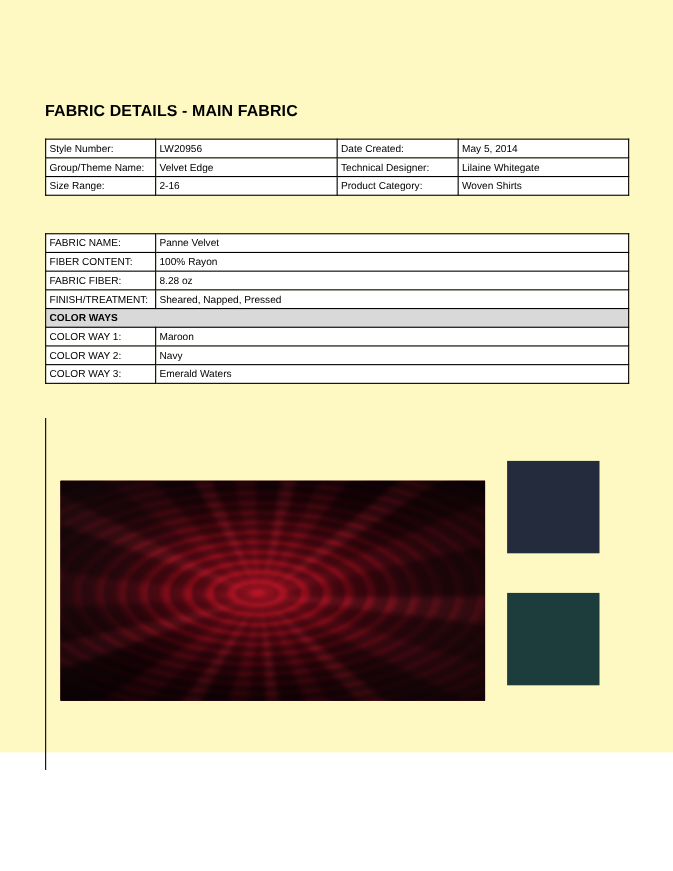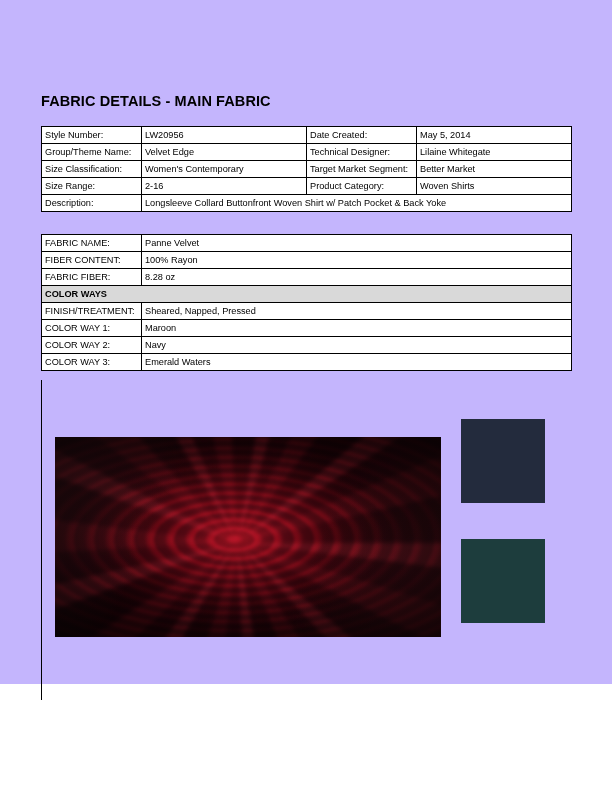--- a/index.html
+++ b/index.html
@@ -13,21 +13,21 @@
     font-family: "Liberation Sans", sans-serif;
     color: #000000;
     position: relative;
     overflow: hidden;
   }
   .page {
     position: absolute;
     left: 0; top: 0;
     width: 612px;
     height: 684px;
-    background: #c4b5fd;
+    background: #fef9c3;
     text-decoration: underline;
   }
   .title {
     position: absolute;
     left: 41px;
     top: 93px;
     font-size: 14.5px;
     font-weight: bold;
     letter-spacing: 0.1px;
   }
@@ -57,21 +57,21 @@
   #details-table col.c1 { width: 100px; }
   #details-table col.c2 { width: 165px; }
   #details-table col.c3 { width: 110px; }
   #details-table col.c4 { width: 155px; }
   #details-table td.desc-label { width: 100px; }
 
   
   #fabric-table {
     position: absolute;
     left: 41px;
-    top: 234px;
+    top: 212px;
     width: 530px;
   }
   #fabric-table col.f1 { width: 100px; }
   #fabric-table col.f2 { width: 430px; }
   #fabric-table td.section {
     font-weight: bold;
     background: #d9d9d9;
     font-size: 9.2px;
   }
 
@@ -170,34 +170,24 @@
         <td>Date Created:</td>
         <td>May 5, 2014</td>
       </tr>
       <tr>
         <td>Group/Theme Name:</td>
         <td>Velvet Edge</td>
         <td>Technical Designer:</td>
         <td>Lilaine Whitegate</td>
       </tr>
       <tr>
-        <td>Size Classification:</td>
-        <td>Women's Contemporary</td>
-        <td>Target Market Segment:</td>
-        <td>Better Market</td>
-      </tr>
-      <tr>
         <td>Size Range:</td>
         <td>2-16</td>
         <td>Product Category:</td>
         <td>Woven Shirts</td>
-      </tr>
-      <tr>
-        <td class="desc-label">Description:</td>
-        <td colspan="3">Longsleeve Collard Buttonfront Woven Shirt w/ Patch Pocket &amp; Back Yoke</td>
       </tr>
     </tbody>
   </table>
 
   <table id="fabric-table">
     <colgroup>
       <col class="f1">
         <col class="f2">
     </colgroup>
     <tbody>
@@ -207,25 +197,25 @@
       </tr>
       <tr>
         <td>FIBER CONTENT:</td>
         <td>100% Rayon</td>
       </tr>
       <tr>
         <td>FABRIC FIBER:</td>
         <td>8.28 oz</td>
       </tr>
       <tr>
-        <td class="section" colspan="2">COLOR WAYS</td>
-      </tr>
-      <tr>
         <td>FINISH/TREATMENT:</td>
         <td>Sheared, Napped, Pressed</td>
+      </tr>
+      <tr>
+        <td class="section" colspan="2">COLOR WAYS</td>
       </tr>
       <tr>
         <td>COLOR WAY 1:</td>
         <td>Maroon</td>
       </tr>
       <tr>
         <td>COLOR WAY 2:</td>
         <td>Navy</td>
       </tr>
       <tr>

